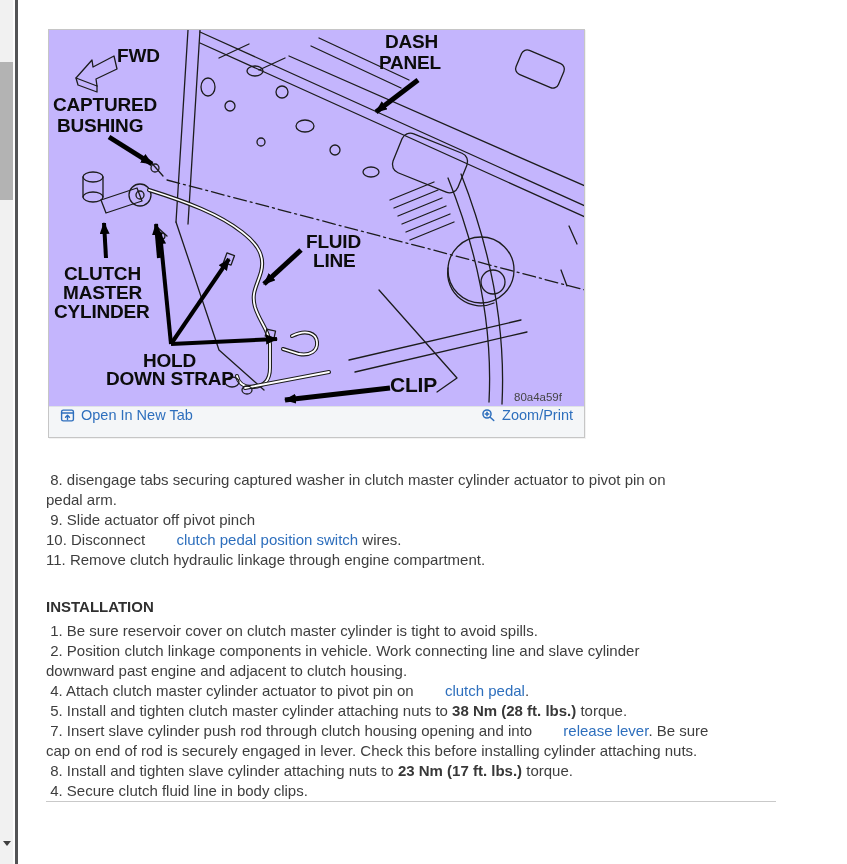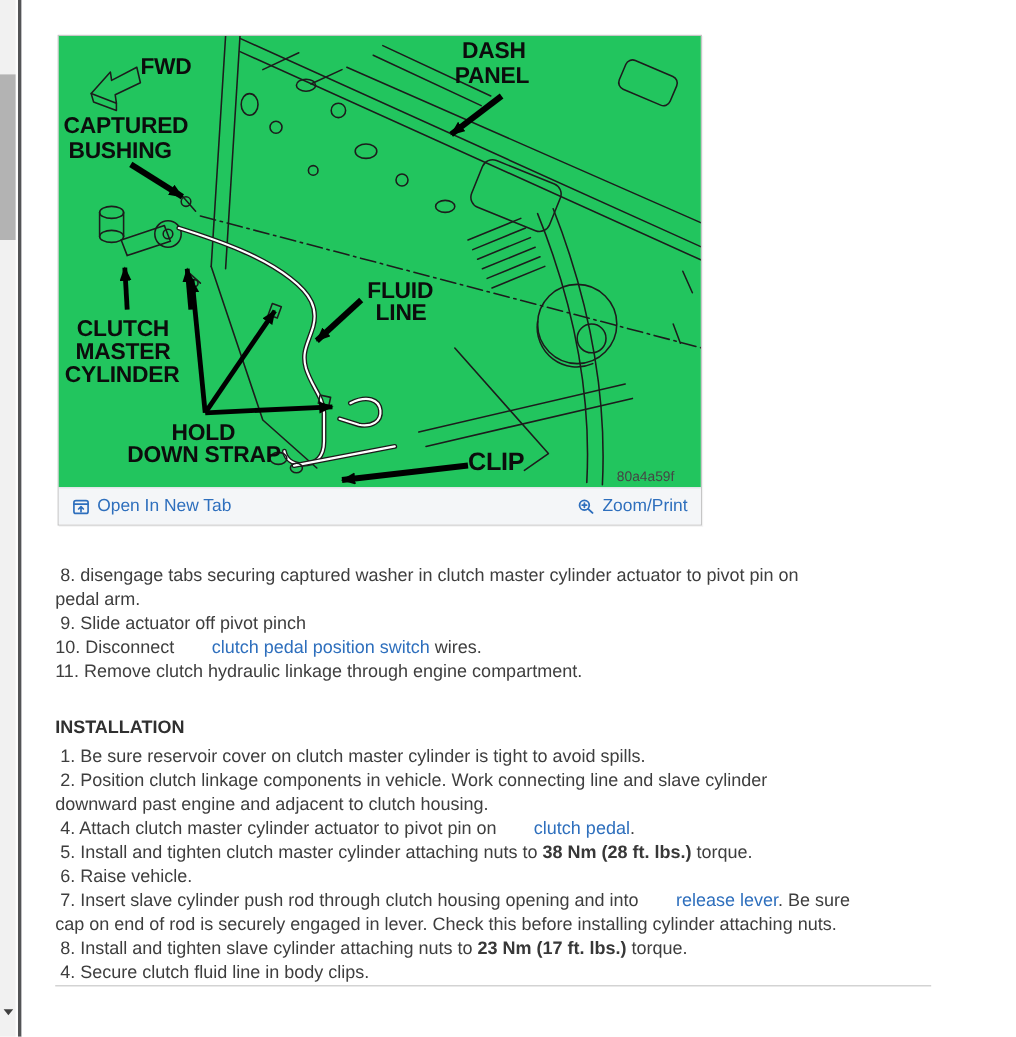--- a/index.html
+++ b/index.html
@@ -15,24 +15,24 @@
   .scroll-down .tri { width:0; height:0; border-left:4px solid transparent;
                       border-right:4px solid transparent; border-top:5px solid #3f3f3f; }
   .gap { width:2px; background:#fdfdfd; flex:0 0 2px; }
   .divider { width:3px; background:#535456; flex:0 0 3px; }
 
   .main { position:relative; flex:1; background:#ffffff; }
 
   
   .figure-card { position:absolute; left:30px; top:29px; width:537px; height:409px;
                  background:#ffffff; border:1px solid #c6c6c6; box-shadow:1px 1px 0 rgba(0,0,0,.05); }
-  .figure-canvas { position:absolute; left:0; top:0; width:535px; height:376px; background:#22c55e; }
+  .figure-canvas { position:absolute; left:0; top:0; width:535px; height:376px; background:#c4b5fd; }
   .figure-toolbar { position:absolute; left:0; bottom:0; width:535px; height:31px;
                     background:#f4f6f8; border-top:1px solid #dfe3e6;
-                    display:flex; align-items:center; justify-content:space-between; padding:0 11px; }
+                    display:flex; align-items:flex-start; justify-content:space-between; padding:0 11px; }
   .tb-link { display:flex; align-items:center; gap:6px; color:#2e6fbd; font-size:14.5px;
              text-decoration:none; cursor:pointer; }
   .tb-link svg { display:block; }
 
   
   .dlabel { font-family:"Liberation Sans", sans-serif; font-weight:700; fill:#0c0c0c;
             font-size:19px; letter-spacing:-0.2px; }
   .dlabel-big { font-size:21px; }
   .fig-code { font-family:"Liberation Sans", sans-serif; font-size:11.5px; fill:#454545; }
   .art { stroke:#1c1c1c; fill:none; stroke-width:1.3; stroke-linecap:round; stroke-linejoin:round; }
@@ -204,21 +204,20 @@
           <div class="step"><span>10. Disconnect </span><a class="inline-link">clutch pedal position switch</a><span> wires.</span></div>
           <div class="step"><span>11. Remove clutch hydraulic linkage through engine compartment.</span></div>
         </div>
       <div class="install-heading">INSTALLATION</div>
       <div>
           <div class="step"><span> 1. Be sure reservoir cover on clutch master cylinder is tight to avoid spills.</span></div>
           <div class="step"><span> 2. Position clutch linkage components in vehicle. Work connecting line and slave cylinder
 downward past engine and adjacent to clutch housing.</span></div>
           <div class="step"><span> 4. Attach clutch master cylinder actuator to pivot pin on </span><a class="inline-link">clutch pedal</a><span>.</span></div>
           <div class="step"><span> 5. Install and tighten clutch master cylinder attaching nuts to </span><b>38 Nm (28 ft. lbs.)</b><span> torque.</span></div>
-          <div class="step"><span> 6. Raise vehicle.</span></div>
           <div class="step"><span> 7. Insert slave cylinder push rod through clutch housing opening and into </span><a class="inline-link">release lever</a><span>. Be sure
 cap on end of rod is securely engaged in lever. Check this before installing cylinder attaching nuts.</span></div>
           <div class="step"><span> 8. Install and tighten slave cylinder attaching nuts to </span><b>23 Nm (17 ft. lbs.)</b><span> torque.</span></div>
           <div class="step"><span> 4. Secure clutch fluid line in body clips.</span></div>
         </div>
       <hr class="bottom-rule">
     </div>
 
   </div>
 </div>

